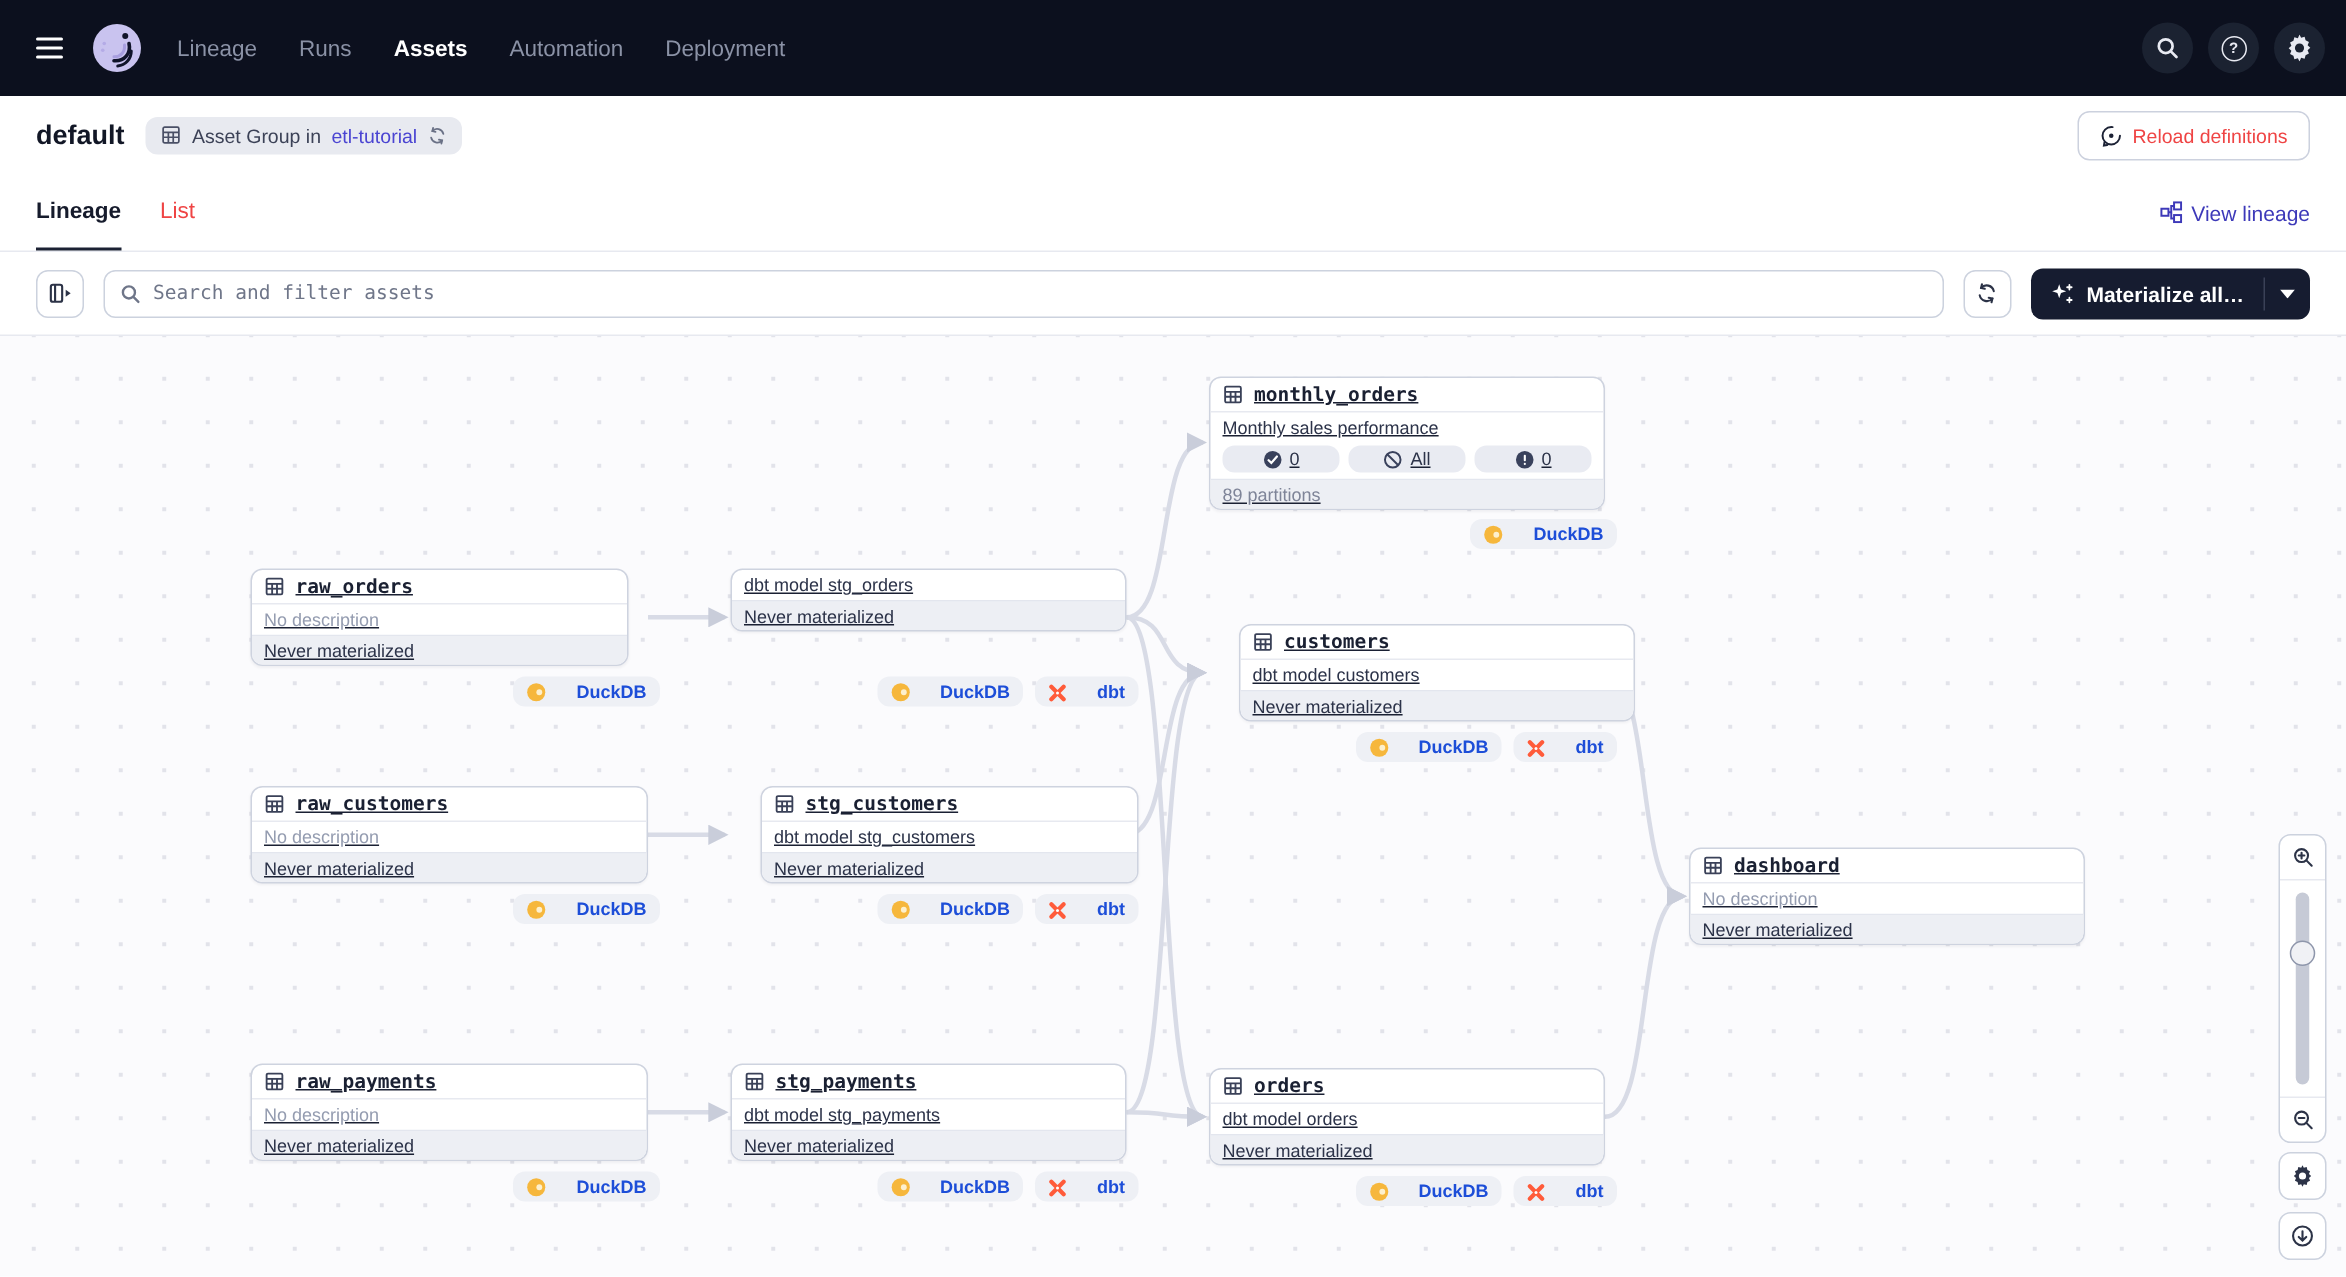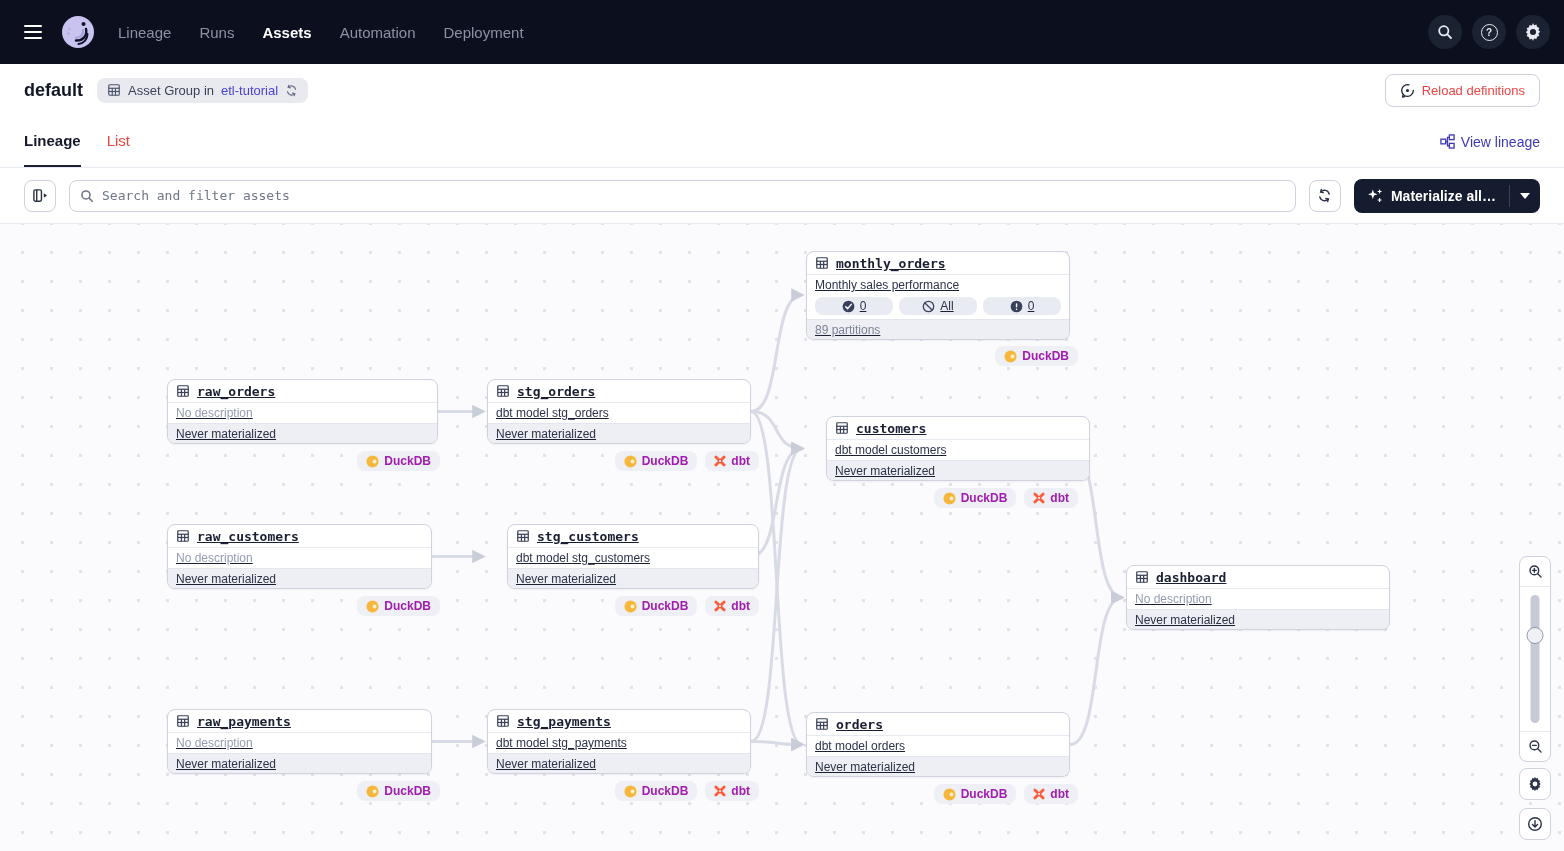--- a/index.html
+++ b/index.html
@@ -52,21 +52,21 @@
   .node-header { display:flex; align-items:center; gap:7px; padding:3px 8px; height:23px; border-bottom:1px solid #e7e9f0;
     font-family:"DejaVu Sans Mono", monospace; font-weight:700; font-size:13px; color:#1a2032; }
   .node-desc { padding:3px 8px; height:20px; font-size:12px; color:#2c3349; white-space:nowrap; overflow:hidden; }
   .node-desc.muted { color:#949cb0; }
   .pill-row { display:flex; gap:6px; padding:2px 8px 4px; height:24px; }
   .pill { flex:1; display:flex; align-items:center; justify-content:center; gap:5px; background:#e9ebf2; border-radius:8px; font-size:12px; color:#2c3349; }
   .node-footer { padding:3px 8px; height:20px; background:#edeff4; border-top:1px solid #e3e6ee; border-radius:0 0 7px 7px; font-size:12px; color:#2c3349; }
   .node-footer.muted { color:#7e8498; }
 
   .tag-row { position:absolute; display:flex; gap:8px; justify-content:flex-end; z-index:2; }
-  .tag { background:#eef0f5; border-radius:8px; padding:3px 9px; display:flex; align-items:center; gap:5px; font-size:12px; font-weight:700; color:#a21caf; cursor:pointer; }
+  .tag { background:#eef0f5; border-radius:8px; padding:3px 9px; display:flex; align-items:flex-end; gap:20px; font-size:12px; font-weight:700; color:#1d4ed8; cursor:pointer; }
 
   
   .zoom-group { position:absolute; left:1519px; top:332px; width:32px; border:1px solid #ccd2de; border-radius:8px; background:#fff; display:flex; flex-direction:column; align-items:center; z-index:3; }
   .zoom-btn { width:100%; height:30px; display:flex; align-items:center; justify-content:center; color:#2c3347; cursor:pointer; }
   .zoom-btn.top { border-bottom:1px solid #e7e9f0; }
   .zoom-btn.bottom { border-top:1px solid #e7e9f0; }
   .slider-area { position:relative; width:100%; height:144px; cursor:pointer; }
   .slider-track { position:absolute; left:50%; transform:translateX(-50%); top:8px; bottom:8px; width:9px; border-radius:5px; background:#c6cad6; }
   .slider-thumb { position:absolute; left:50%; transform:translateX(-50%); top:40px; width:17px; height:17px; border-radius:50%; background:#f0f1f5; border:1.5px solid #8e96ab; }
   .float-btn { position:absolute; left:1519px; width:32px; height:32px; border:1px solid #ccd2de; border-radius:8px; background:#fff; display:flex; align-items:center; justify-content:center; color:#2c3347; cursor:pointer; z-index:3; }
@@ -296,21 +296,21 @@
     </div>
     <div class="tag-row" style="left: 806px; top: 122px; width: 272px;">
       <div class="tag">
         <svg width="13" height="13" viewBox="0 0 14 14">
           <circle cx="7" cy="7" r="6.5" fill="#f6b73c"></circle>
           <circle cx="9.2" cy="7" r="2.1" fill="#fdf0cd"></circle>
         </svg>
         <span>DuckDB</span>
       </div>
     </div>
-    <div class="node" style="left: 167px; top: 155px; width: 271px;">
+    <div class="node" style="left: 167px; top: 155px; width: 252px;">
       <div class="node-header">
         <svg width="14" height="14" viewBox="0 0 16 16" fill="none" stroke="#3a4158" stroke-width="1.4">
           <rect x="2" y="2" width="12" height="12" rx="1"></rect>
           <line x1="2" y1="6" x2="14" y2="6"></line>
           <line x1="2" y1="9.7" x2="14" y2="9.7"></line>
           <line x1="6.2" y1="6" x2="6.2" y2="14"></line>
           <line x1="9.9" y1="6" x2="9.9" y2="14"></line>
         </svg>
         <span>raw_orders</span>
       </div>
@@ -320,30 +320,20 @@
     <div class="tag-row" style="left: 167px; top: 227px; width: 273px;">
       <div class="tag">
         <svg width="13" height="13" viewBox="0 0 14 14">
           <circle cx="7" cy="7" r="6.5" fill="#f6b73c"></circle>
           <circle cx="9.2" cy="7" r="2.1" fill="#fdf0cd"></circle>
         </svg>
         <span>DuckDB</span>
       </div>
     </div>
     <div class="node" style="left: 487px; top: 155px; width: 264px;">
-      <div class="node-header">
-        <svg width="14" height="14" viewBox="0 0 16 16" fill="none" stroke="#3a4158" stroke-width="1.4">
-          <rect x="2" y="2" width="12" height="12" rx="1"></rect>
-          <line x1="2" y1="6" x2="14" y2="6"></line>
-          <line x1="2" y1="9.7" x2="14" y2="9.7"></line>
-          <line x1="6.2" y1="6" x2="6.2" y2="14"></line>
-          <line x1="9.9" y1="6" x2="9.9" y2="14"></line>
-        </svg>
-        <span>stg_orders</span>
-      </div>
       <div class="node-desc">dbt model stg_orders</div>
       <div class="node-footer">Never materialized</div>
     </div>
     <div class="tag-row" style="left: 487px; top: 227px; width: 272px;">
       <div class="tag">
         <svg width="13" height="13" viewBox="0 0 14 14">
           <circle cx="7" cy="7" r="6.5" fill="#f6b73c"></circle>
           <circle cx="9.2" cy="7" r="2.1" fill="#fdf0cd"></circle>
         </svg>
         <span>DuckDB</span>

